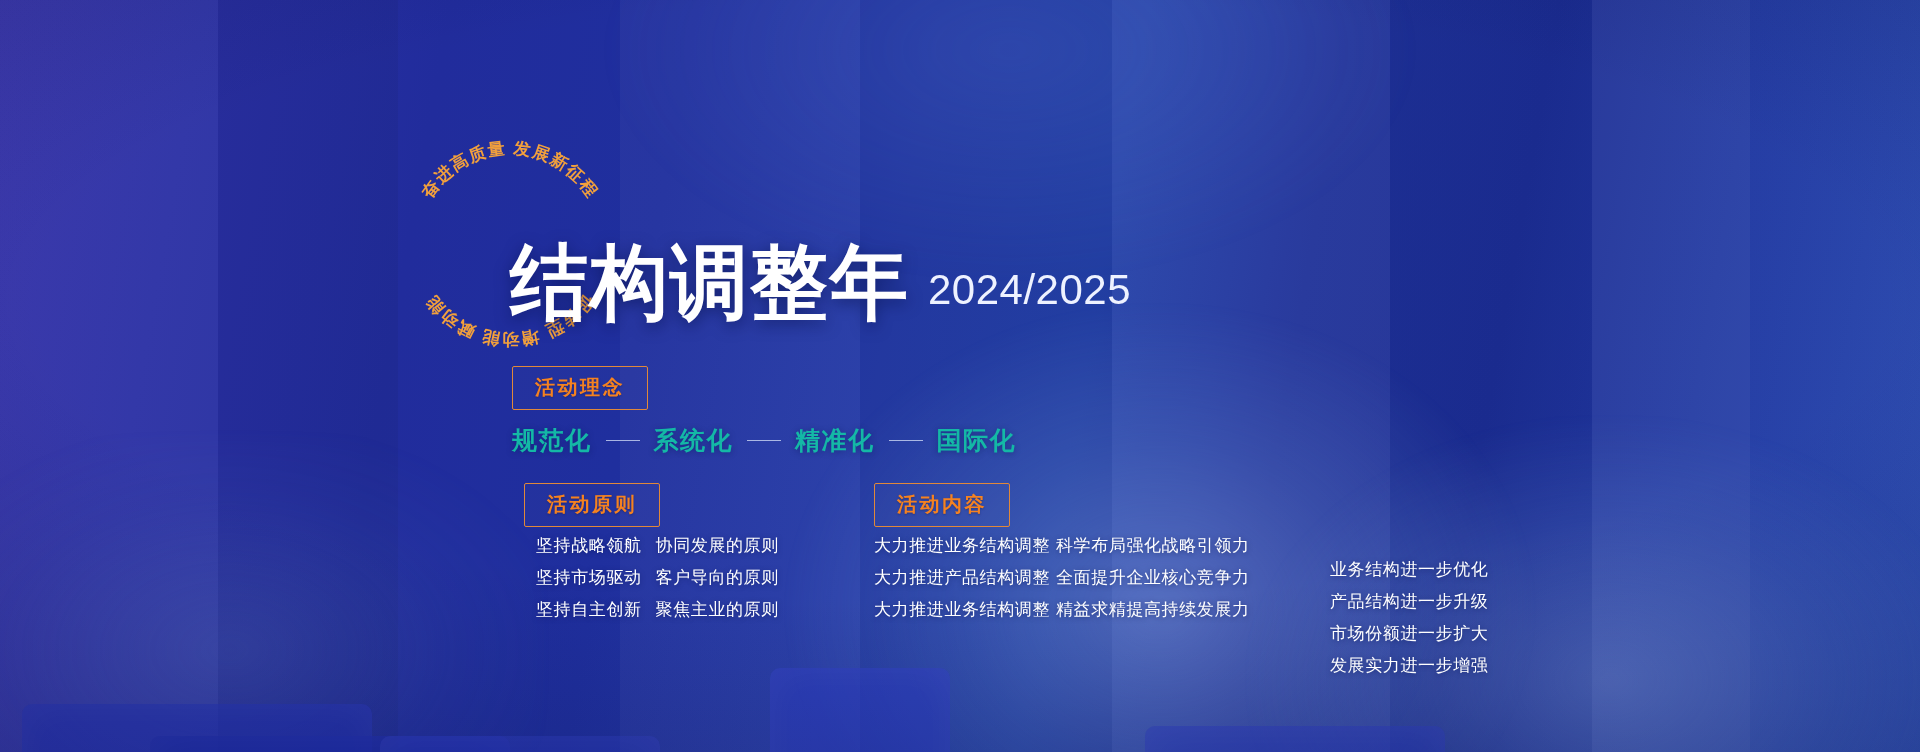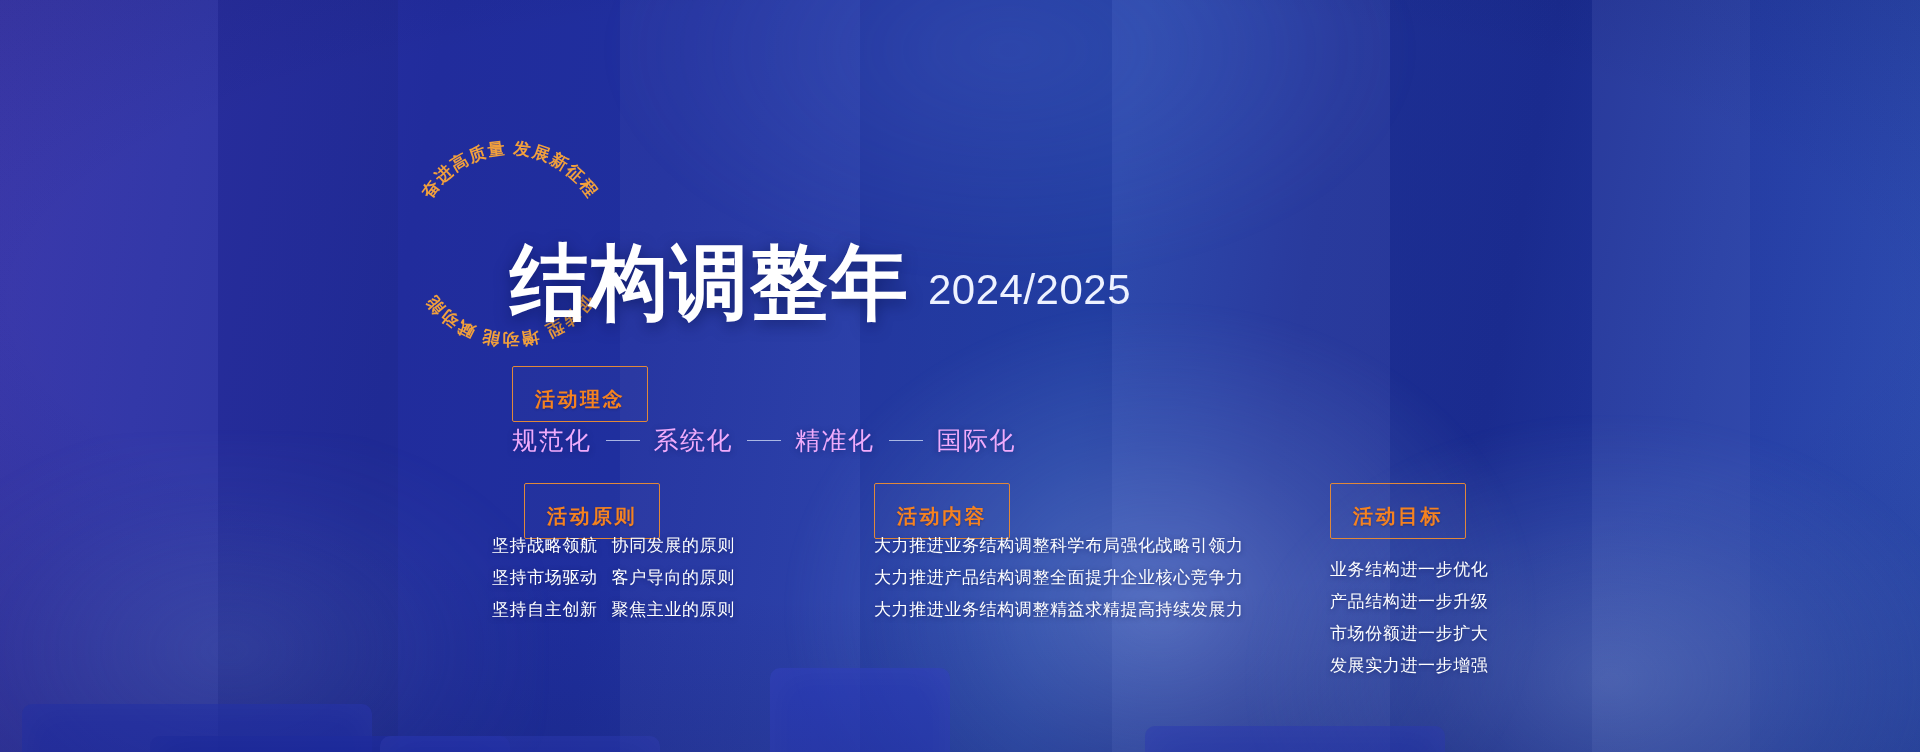--- a/index.html
+++ b/index.html
@@ -138,21 +138,21 @@
   }
 
   
   .badge {
     position: absolute;
     display: inline-flex;
     align-items: center;
     justify-content: center;
     border: 1.6px solid #e0883a;
     border-radius: 2px;
-    padding: 19px 22px 8px 22px;
+    padding: 7px 22px 8px 22px;
     background: rgba(255,255,255,0.02);
   }
   .badge span {
     font-size: 20px;
     font-weight: 800;
     color: #f58220;
     letter-spacing: 2.5px;
     white-space: nowrap;
     text-shadow: 0 1px 2px rgba(20,20,60,0.35);
   }
@@ -165,52 +165,52 @@
   .chain {
     position: absolute;
     left: 512px; top: 424px;
     display: flex;
     align-items: center;
     gap: 14px;
     white-space: nowrap;
   }
   .chain .word {
     font-size: 25px;
-    color: #f0abfc;
+    color: #14b8a6;
     letter-spacing: 1.5px;
-    font-weight: 400;
+    font-weight: 700;
     text-shadow: 0 1px 6px rgba(10,20,80,0.45);
   }
   .chain .dash {
     display: inline-block;
     width: 34px;
     height: 1.6px;
     background: rgba(215,225,250,0.75);
   }
 
   
   .col { position: absolute; }
-  .col.c1 { left: 492px;  top: 534px; }
+  .col.c1 { left: 536px;  top: 534px; }
   .col.c2 { left: 874px;  top: 534px; }
   .col.c3 { left: 1330px; top: 558px; text-align: right; }
 
   .row {
     display: flex;
     gap: 14px;
     margin-bottom: 9px;
     white-space: nowrap;
   }
   .row .cell {
     font-size: 17px;
     color: #ffffff;
     letter-spacing: 0.6px;
     font-weight: 400;
     text-shadow: 0 1px 5px rgba(10,20,80,0.5);
   }
-  .col.c2 .row { gap: 0; text-align: center; }
+  .col.c2 .row { gap: 6px; text-align: center; }
   .col.c3 .row { gap: 0; }
 </style>
 </head>
 <body>
 
 <div id="stage">
 
   <div class="bg-base"></div>
   <div class="bg-bands"></div>
   <div class="bloom-top"></div>
@@ -291,23 +291,20 @@
     <div class="row">
       <span class="cell">大力推进产品结构调整</span>
       <span class="cell">全面提升企业核心竞争力</span>
     </div>
     <div class="row">
       <span class="cell">大力推进业务结构调整</span>
       <span class="cell">精益求精提高持续发展力</span>
     </div>
   </div>
 
-  <div class="badge goal">
-    <span>活动目标</span>
-  </div>
   <div class="col c3">
     <div class="row">
       <span class="cell">业务结构进一步优化</span>
     </div>
     <div class="row">
       <span class="cell">产品结构进一步升级</span>
     </div>
     <div class="row">
       <span class="cell">市场份额进一步扩大</span>
     </div>

